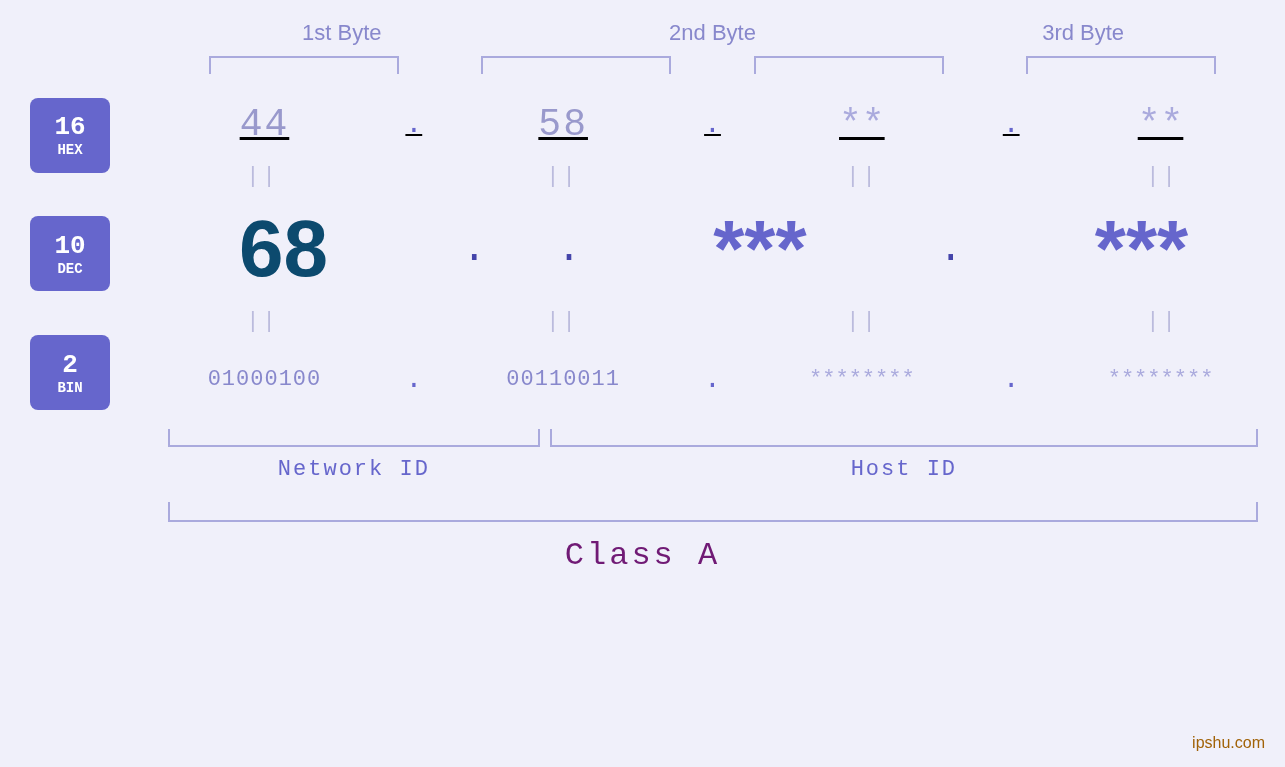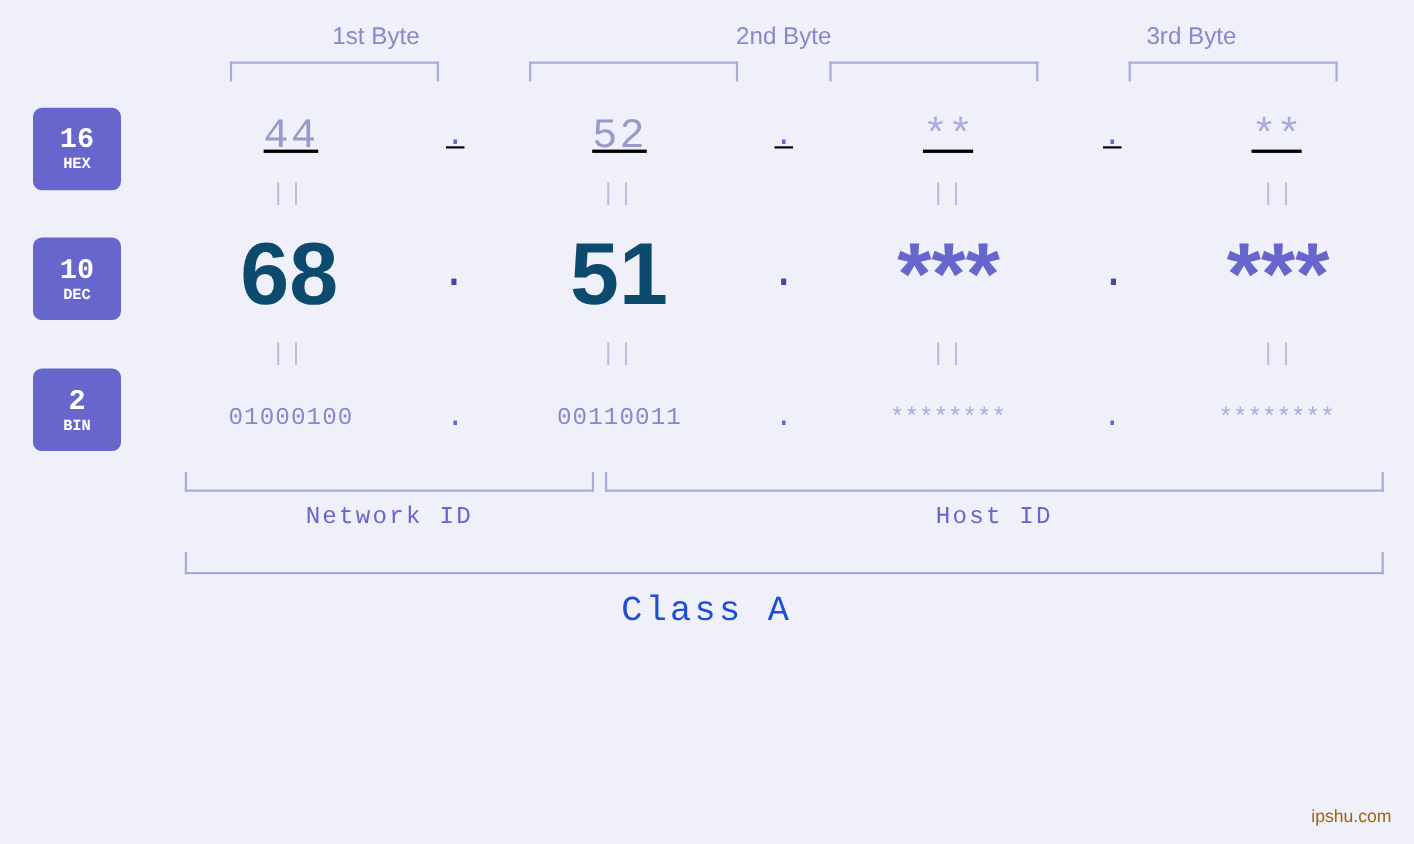--- a/index.html
+++ b/index.html
@@ -247,21 +247,21 @@
       margin-left: 140px;
       margin-top: 20px;
       border-bottom: 2px solid #aaaadd;
       border-left: 2px solid #aaaadd;
       border-right: 2px solid #aaaadd;
       height: 20px;
     }
 
     .class-label {
       text-align: right;
-      color: #1d4ed8;
+      color: #701a75;
       font-size: 32px;
       letter-spacing: 3px;
       margin-top: 15px;
       font-family: 'Courier New', Courier, monospace;
     }
 
     
     .watermark {
       position: absolute;
       bottom: 15px;
@@ -329,21 +329,21 @@
     </div>
 
     <div class="values-area">
 
       <div class="value-row hex-row">
         <div class="cell">
           <span class="hex-value">44</span>
         </div>
         <span class="dot">.</span>
         <div class="cell">
-          <span class="hex-value">52</span>
+          <span class="hex-value">58</span>
         </div>
         <span class="dot">.</span>
         <div class="cell">
           <span class="hex-masked">**</span>
         </div>
         <span class="dot">.</span>
         <div class="cell">
           <span class="hex-masked">**</span>
         </div>
       </div>
@@ -364,23 +364,20 @@
         <div class="sep-cell">
           <span class="sep-char">||</span>
         </div>
       </div>
 
       <div class="value-row dec-row">
         <div class="cell">
           <span class="dec-value">68</span>
         </div>
         <span class="dot dot-dec">.</span>
-        <div class="cell">
-          <span class="dec-value">51</span>
-        </div>
         <span class="dot dot-dec">.</span>
         <div class="cell">
           <span class="dec-masked">***</span>
         </div>
         <span class="dot dot-dec">.</span>
         <div class="cell">
           <span class="dec-masked">***</span>
         </div>
       </div>
 

